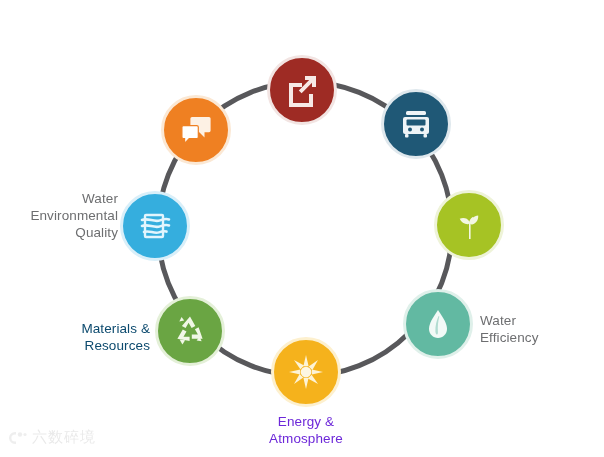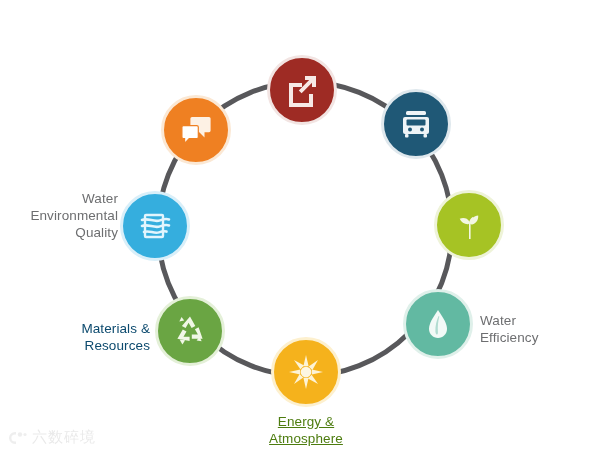--- a/index.html
+++ b/index.html
@@ -136,21 +136,21 @@
           <path d="M37 20 L25.8 22.6 L25.8 17.4 Z"></path>
           <path d="M8 8 L18.1 13.6 L14.4 17.3 Z"></path>
           <path d="M32 32 L21.9 26.4 L25.6 22.7 Z"></path>
           <path d="M32 8 L26.4 18.1 L22.7 14.4 Z"></path>
           <path d="M8 32 L13.6 21.9 L17.3 25.6 Z"></path>
         </g>
         <circle cx="20" cy="20" r="5.3" fill="#fdf6e2"></circle>
       </svg>
     </div>
   </div>
-  <div class="label c" style="left: 236px; top: 413px; width: 140px; color: #4d7c0f; text-decoration: underline;">Energy &amp;
+  <div class="label c" style="left: 236px; top: 413px; width: 140px; color: #6d28d9;">Energy &amp;
 Atmosphere</div>
 
   <div class="node" style="left:155px; top:296px;">
     <div class="disc" style="background:#6aa543; border:3px solid #e4f0d8;">
       <svg width="38" height="38" viewBox="0 0 38 38">
         <g fill="#f0f7e6">
           <path d="M19 4.5 L24.3 13.9 L20.6 16 L17.6 10.7 L14.6 16 L10.9 13.9 Z"></path>
           <path d="M31.6 26.8 L20.8 26.8 L20.8 22.6 L26.9 22.6 L23.9 17.3 L27.6 15.2 Z"></path>
           <path d="M6.4 26.8 L11.8 17.4 L15.5 19.5 L12.5 24.8 L18.6 24.8 L18.6 29 Z"></path>
           <path d="M22.6 29.8 L19 33.5 L15.4 29.8 L19 26.2 Z" opacity="0"></path>

